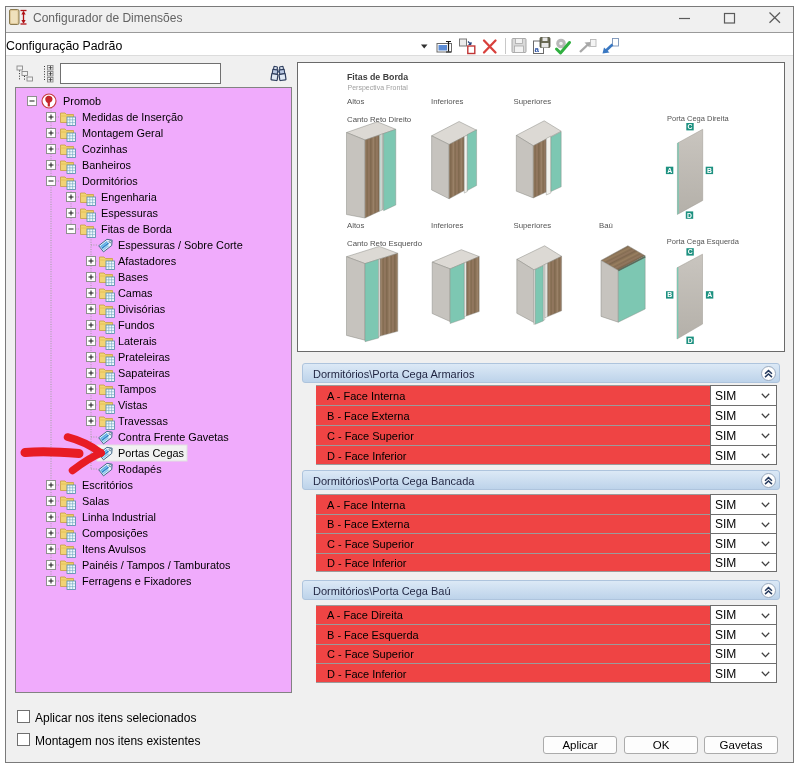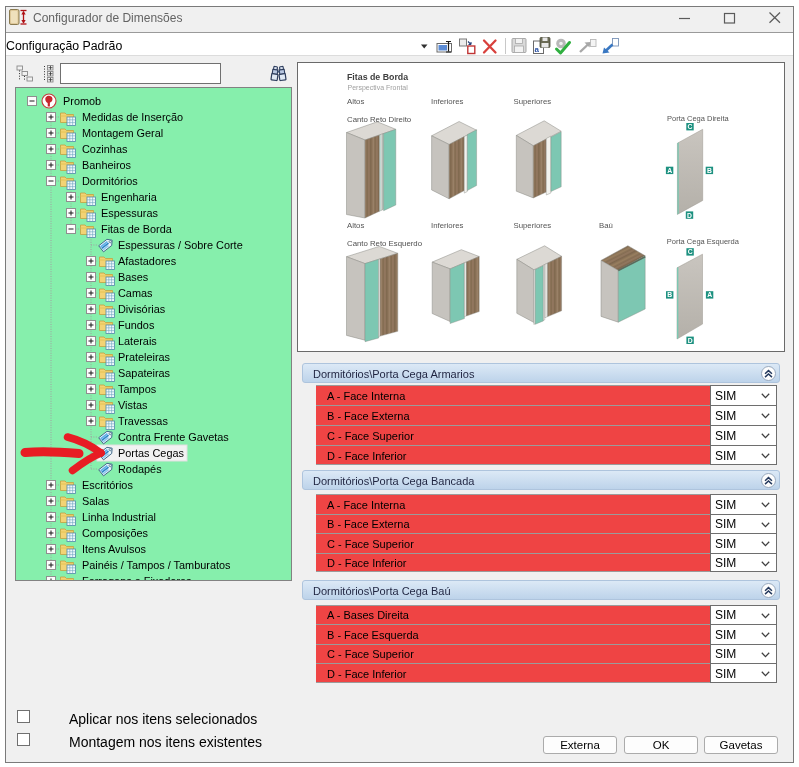--- a/index.html
+++ b/index.html
@@ -5,40 +5,40 @@
   font-family:"Liberation Sans", sans-serif; position:relative; overflow:hidden; }
 #win { position:absolute; left:5px; top:6px; width:789px; height:757px;
   background:#f0f0f0; border:1px solid #7a7a7a; }
 .abs { position:absolute; }
 #titletext { position:absolute; left:33px; top:11px; font-size:12px; color:#636363; }
 #comborow { position:absolute; left:6px; top:32px; width:787px; height:24px;
   background:#ffffff; border-top:1px solid #9a9a9a; border-bottom:1px solid #dcdcdc; }
 #combotext { position:absolute; left:6px; top:39px; font-size:12.3px; color:#000; }
 #searchbox { position:absolute; left:60px; top:63px; width:161px; height:21px;
   background:#fff; border:1px solid #707070; }
-#treepanel { position:absolute; left:15px; top:87px; width:277px; height:494px;
-  background:#86efac; border:1px solid #828282; overflow:hidden; }
+#treepanel { position:absolute; left:15px; top:87px; width:277px; height:606px;
+  background:#f0abfc; border:1px solid #828282; overflow:hidden; }
 #illpanel { position:absolute; left:297px; top:62px; width:488px; height:290px;
   background:#ffffff; border:1px solid #6a6a6a; overflow:hidden; }
 .sechead { position:absolute; left:302px; width:478px; height:20px;
   background:linear-gradient(#dce9f6,#bdd3ea); border:1px solid #aec4dd;
   border-radius:3px; }
 .sechead-t { position:absolute; left:10px; top:3.5px; font-size:11px; color:#1f2440; }
 .updn { position:absolute; right:3px; top:2px; }
 .srow { position:absolute; left:316px; width:461px; background:#ef4444;
   border-top:1px solid #9b9b9b; }
 .srow.last { border-bottom:1px solid #9b9b9b; }
 .srow-l { position:absolute; left:11px; top:3.5px; font-size:11px; color:#000; }
 .combo { position:absolute; right:0; top:-1px; bottom:-1px; width:67px;
   background:#ffffff; border:1px solid #6e6e6e; }
 .combo-t { position:absolute; left:4px; top:2.5px; font-size:12px; color:#000; }
 .combo-c { position:absolute; right:6px; top:7px; }
 .cb { position:absolute; left:17px; width:13px; height:13px; background:#fff;
   border:1px solid #707070; }
-.cbl { position:absolute; left:35px; font-size:14px; color:#000;margin-left:34px; }
+.cbl { position:absolute; left:35px; font-size:12px; color:#000; }
 .btn { position:absolute; top:736px; width:74px; height:18px; background:#fdfdfd;
   border:1px solid #ababab; border-radius:3px; font-size:11.5px; color:#000;
   text-align:center; line-height:16px; }
 </style></head>
 <body>
 <div id="win"></div>
 <svg class="abs" style="left:0;top:0" width="799" height="767" viewBox="0 0 799 767" font-family="Liberation Sans, sans-serif">
 <g>
       <rect x="9.5" y="9.5" width="9.5" height="15" rx="1.5" fill="#dec89a" stroke="#8a7a50" stroke-width="1"></rect>
       <rect x="11" y="11" width="6.5" height="12" rx="1" fill="#efe0bc" stroke="none"></rect>
@@ -715,21 +715,21 @@
     </span>
 </div>
 <div class="sechead" style="top:580px">
 <span class="sechead-t">Dormitórios\Porta Cega Baú</span>
 <span class="updn"><svg width="15" height="15" viewBox="0 0 15 15">
 <circle cx="7.5" cy="7.5" r="7" fill="#fdfdfd" stroke="#98a8bc" stroke-width="1"></circle>
 <path d="M4.6,7.2 L7.5,4.6 L10.4,7.2 M4.6,10.6 L7.5,8 L10.4,10.6" stroke="#253a5e" stroke-width="1.5" fill="none" stroke-linecap="square"></path>
 </svg></span>
   </div>
 <div class="srow" style="top:604.5px;height:19.5px">
-<span class="srow-l">A - Bases Direita</span>
+<span class="srow-l">A - Face Direita</span>
 <span class="combo">
       <span class="combo-t">SIM</span>
       <svg class="combo-c" width="9" height="6" viewBox="0 0 9 6">
         <path d="M0.8,0.8 L4.5,4.6 L8.2,0.8" stroke="#404040" stroke-width="1.3" fill="none"></path>
       </svg>
     </span>
 </div>
 <div class="srow" style="top:624px;height:19.5px">
 <span class="srow-l">B - Face Esquerda</span>
 <span class="combo">
@@ -754,15 +754,15 @@
       <span class="combo-t">SIM</span>
       <svg class="combo-c" width="9" height="6" viewBox="0 0 9 6">
         <path d="M0.8,0.8 L4.5,4.6 L8.2,0.8" stroke="#404040" stroke-width="1.3" fill="none"></path>
       </svg>
     </span>
 </div>
 <div class="cb" style="top:710px"></div>
 <div class="cbl" style="top:711px">Aplicar nos itens selecionados</div>
 <div class="cb" style="top:733px"></div>
 <div class="cbl" style="top:734px">Montagem nos itens existentes</div>
-<div class="btn" style="left:543px">Externa</div>
+<div class="btn" style="left:543px">Aplicar</div>
 <div class="btn" style="left:624px">OK</div>
 <div class="btn" style="left:704px">Gavetas</div>
 
 </body></html>

